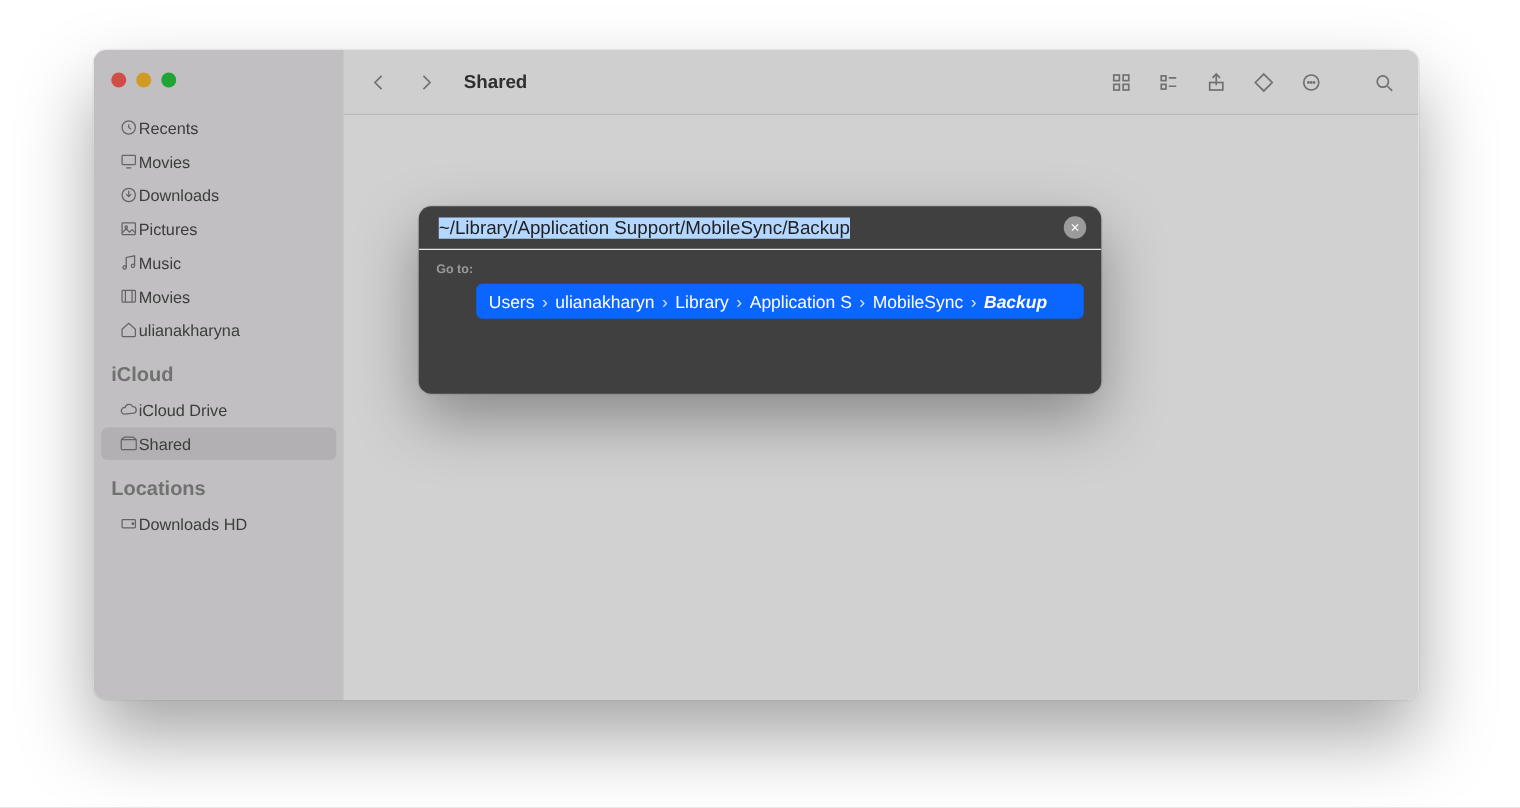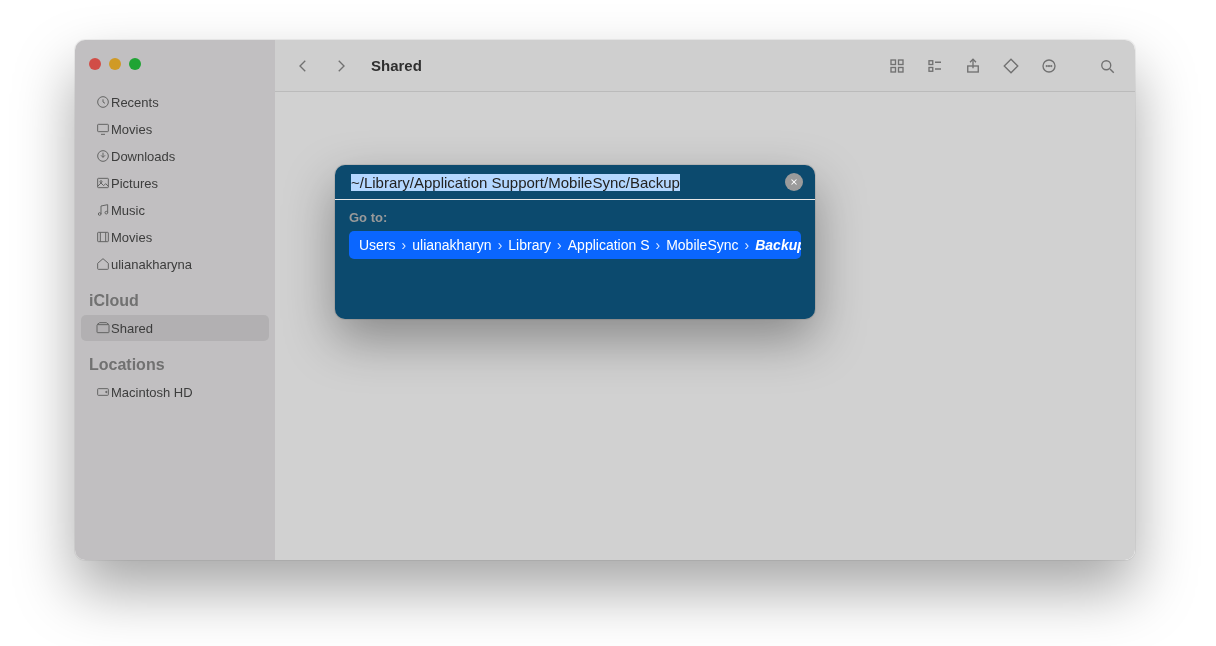--- a/index.html
+++ b/index.html
@@ -88,22 +88,22 @@
   .tb-btn svg { width:18px; height:18px; stroke:currentColor; fill:none; stroke-width:1.8; }
   .title { font-size:15px; font-weight:600; color:#3a3a3a; margin-left:6px; }
   .spacer { flex:1; }
   .content { flex:1; background:#fff; }
 
   
   .goto {
     position: absolute;
     left: 335px;
     top: 165px;
-    width: 480px;
-    background: #0c4a6e;
+    width: 546px;
+    background: #404040;
     border-radius: 10px;
     box-shadow: 0 20px 50px rgba(0,0,0,.35), 0 0 0 1px rgba(0,0,0,.08);
     z-index: 10;
     overflow: hidden;
   }
   .goto-input-row {
     display:flex;
     align-items:center;
     padding: 8px 12px 8px 16px;
     border-bottom: 1px solid #e7e7e7;
@@ -121,32 +121,33 @@
   }
   .clear-btn {
     width:18px; height:18px; border-radius:50%;
     background:#9b9b9b;
     display:flex; align-items:center; justify-content:center;
     color:#fff;
     font-size: 12px;
   }
   .clear-btn svg { width:10px; height:10px; stroke:#fff; stroke-width:2.5; }
   .goto-body { padding: 10px 14px 60px; }
-  .goto-label { font-size:13px; font-weight:600; color:#9a9a9a; margin-bottom:6px; }
+  .goto-label { font-size:10px; font-weight:600; color:#9a9a9a; margin-bottom:6px; }
   .crumb-row {
     background:#0a66ff;
     color:#fff;
     border-radius:5px;
     padding: 6px 10px;
     display:flex;
     align-items:center;
     gap:6px;
     font-size:14px;
     flex-wrap: nowrap;
     overflow: hidden;
+    margin-left: 32px;
   }
   .crumb { white-space:nowrap; }
   .crumb.bold { font-weight:700;font-style:italic; }
   .chev { opacity:.85; }
 </style>
 </head>
 <body>
 
 <div class="window">
 
@@ -221,41 +222,49 @@
             <svg viewBox="0 0 24 24">
               <path d="M4 11l8-7 8 7v8a1 1 0 0 1-1 1h-14a1 1 0 0 1-1-1z"></path>
             </svg>
           </span>
           <span class="side-label">ulianakharyna</span>
         </div>
       </div>
 
     <div class="group-header">iCloud</div>
     <div id="icloud-list">
+        <div class="side-item">
+          <span class="side-icon">
+            <svg viewBox="0 0 24 24">
+              <path d="M7 17a4 4 0 1 1 .7-7.95A5 5 0 0 1 17 8a4 4 0 0 1 1 7.87z"></path>
+            </svg>
+          </span>
+          <span class="side-label">iCloud Drive</span>
+        </div>
         <div class="side-item active">
           <span class="side-icon">
             <svg viewBox="0 0 24 24">
               <rect x="3" y="7" width="18" height="12" rx="1"></rect>
               <path d="M3 7l4-3h10l4 3"></path>
             </svg>
           </span>
           <span class="side-label">Shared</span>
         </div>
       </div>
 
     <div class="group-header">Locations</div>
     <div id="loc-list">
         <div class="side-item">
           <span class="side-icon">
             <svg viewBox="0 0 24 24">
               <rect x="4" y="7" width="16" height="10" rx="1"></rect>
               <circle cx="17" cy="12" r="1" fill="currentColor"></circle>
             </svg>
           </span>
-          <span class="side-label">Macintosh HD</span>
+          <span class="side-label">Downloads HD</span>
         </div>
       </div>
   </div>
 
   <div class="main">
     <div class="toolbar">
       <div class="tb-btn">
         <svg viewBox="0 0 24 24">
             <polyline points="15 5 8 12 15 19"></polyline>
           </svg>

